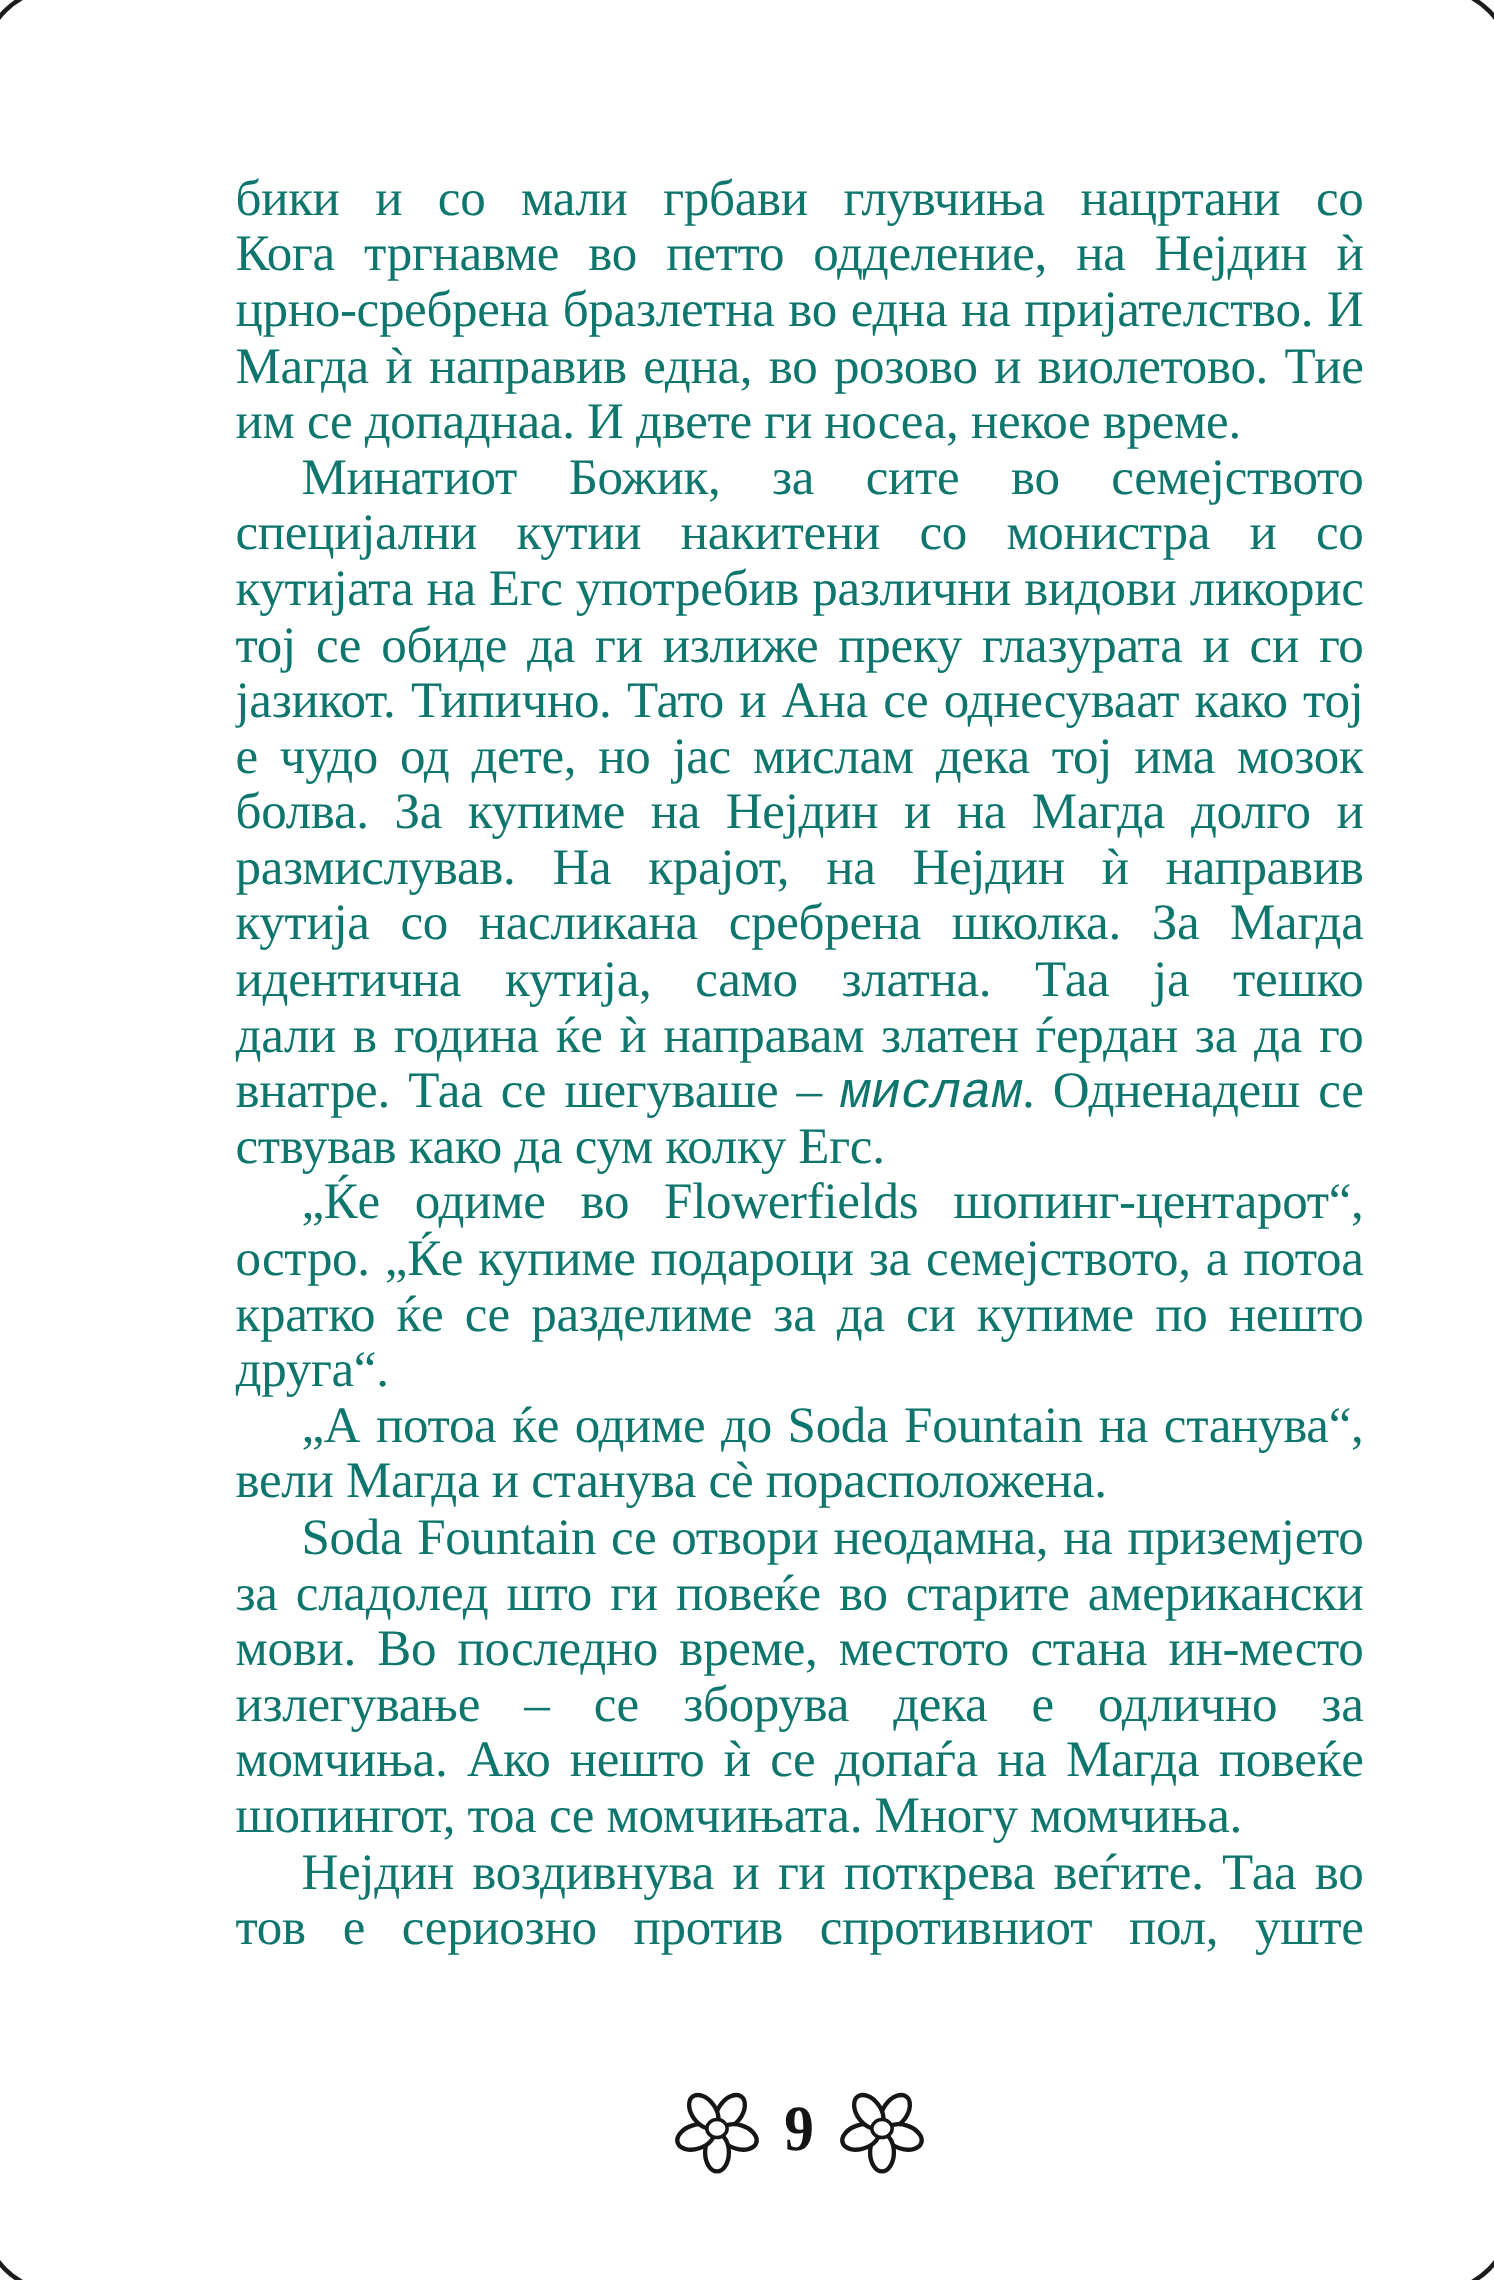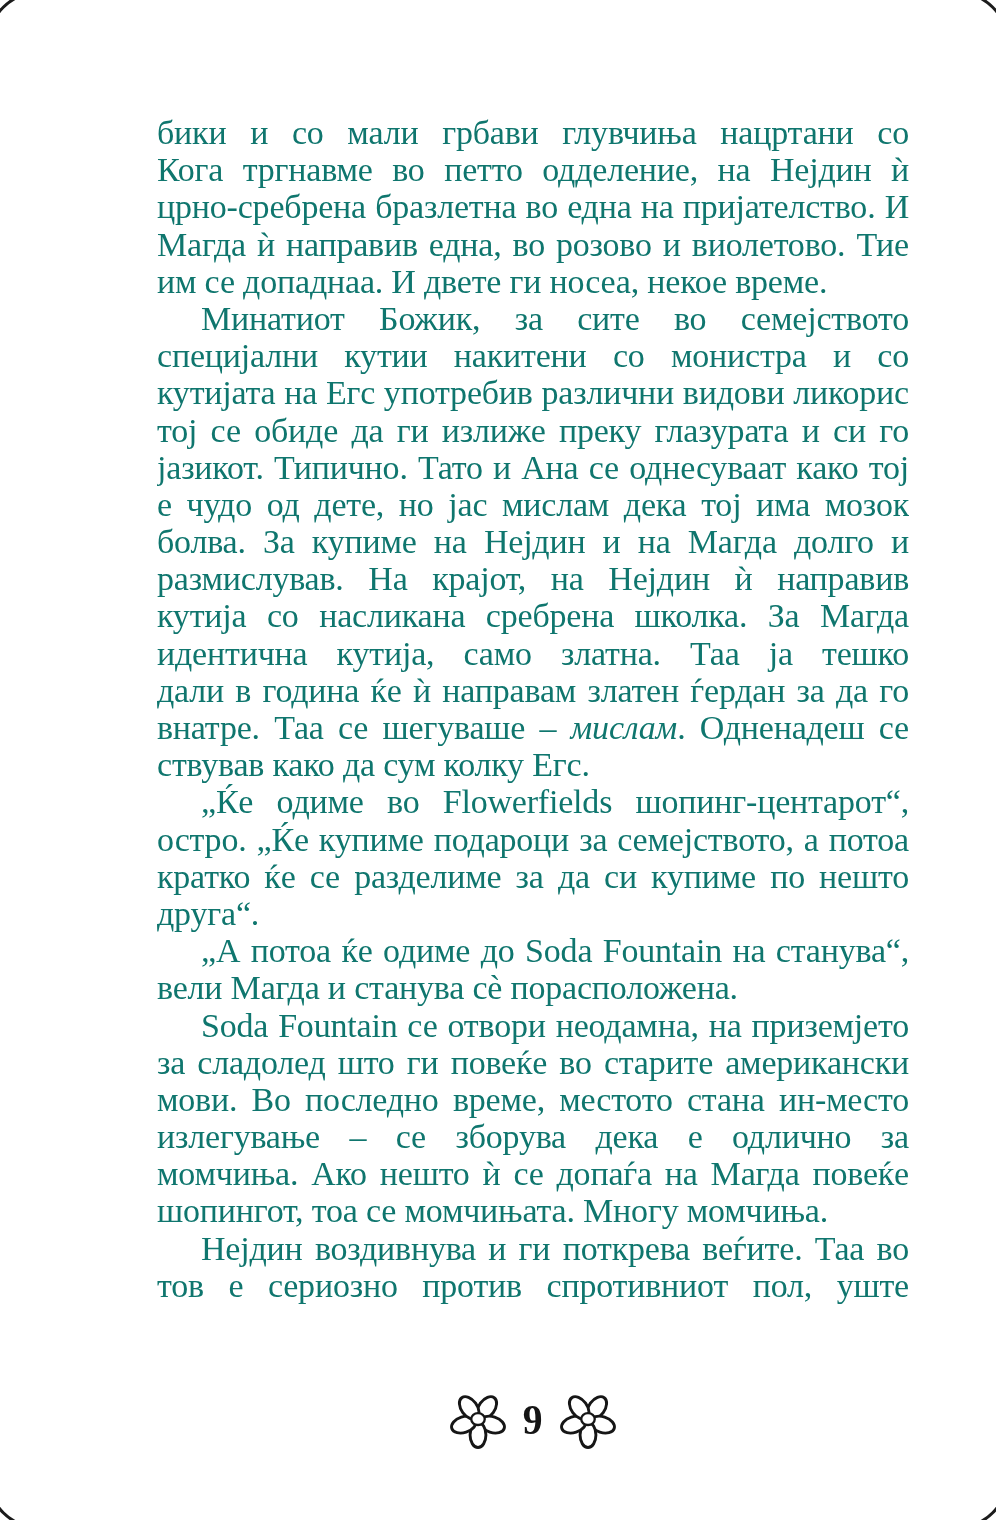--- a/index.html
+++ b/index.html
@@ -43,21 +43,21 @@
     white-space: nowrap; 
     white-space: normal;
   }
   .line.lastline {
     text-align: right;
     text-align-last: left;
   }
   .line.indent {
     text-indent: 44px;
   }
-  .it { font-style: italic; }
+  .it { font-style: italic; font-family: Liberation Mono, monospace; }
   .page-footer {
     position: absolute;
     left: 140px;
     top: 1390px;
     width: 752px;
     display: flex;
     align-items: center;
     justify-content: center;
     gap: 15px;
     padding-left: 34px;

